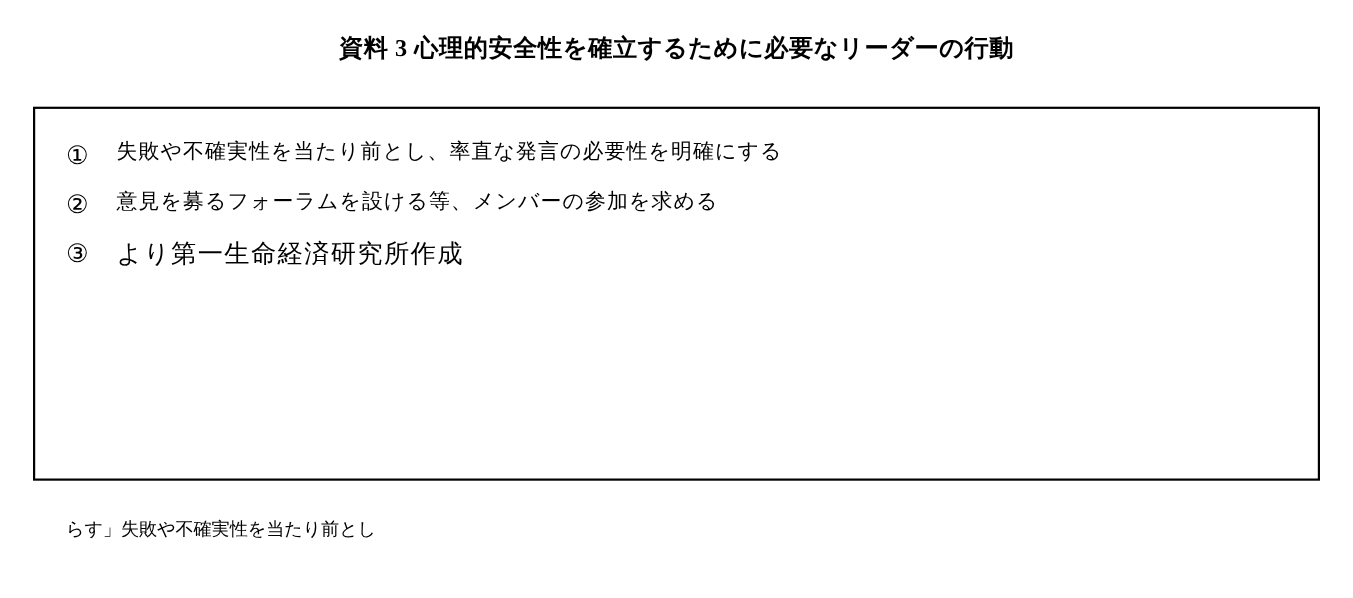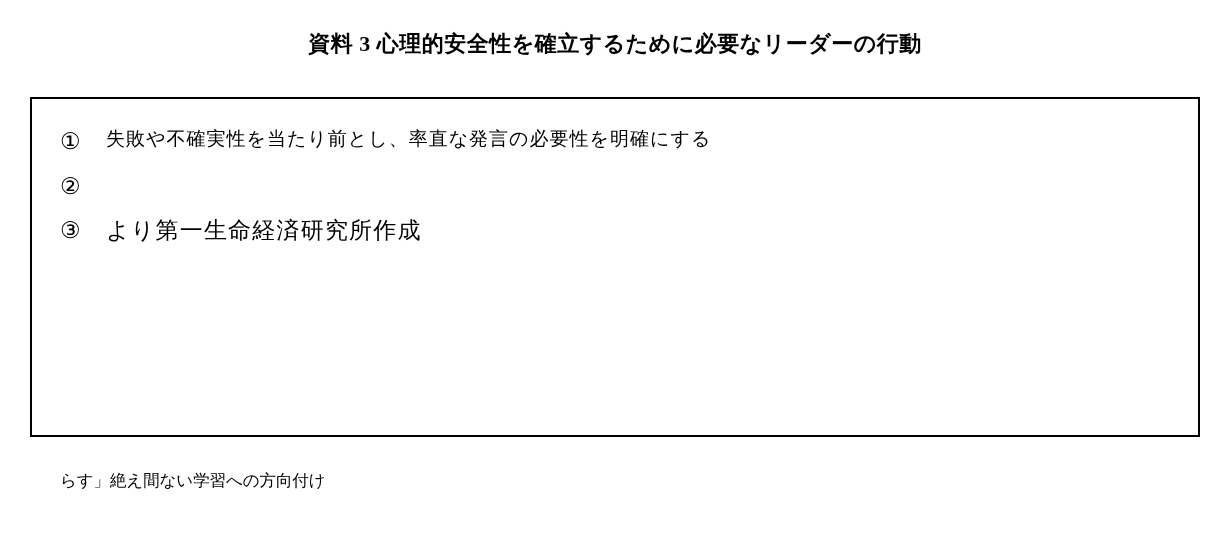--- a/index.html
+++ b/index.html
@@ -90,29 +90,30 @@
     <div class="item">
       <div class="marker">①</div>
       <div class="item-body">
         <div class="detail-line">失敗や不確実性を当たり前とし、率直な発言の必要性を明確にする</div>
       </div>
     </div>
 
     <div class="item">
       <div class="marker">②</div>
       <div class="item-body">
+        <div class="detail-line">意見を募るフォーラムを設ける等、メンバーの参加を求める</div>
       </div>
     </div>
 
     <div class="item">
       <div class="marker">③</div>
       <div class="item-body">
         <div class="heading-line">より第一生命経済研究所作成</div>
       </div>
     </div>
 
   </div>
 
   <div class="source">
-    <span class="cont">らす」絶え間ない学習への方向付け</span>
+    <span class="cont">らす」失敗や不確実性を当たり前とし</span>
   </div>
 
 </div>
 
 </body></html>

